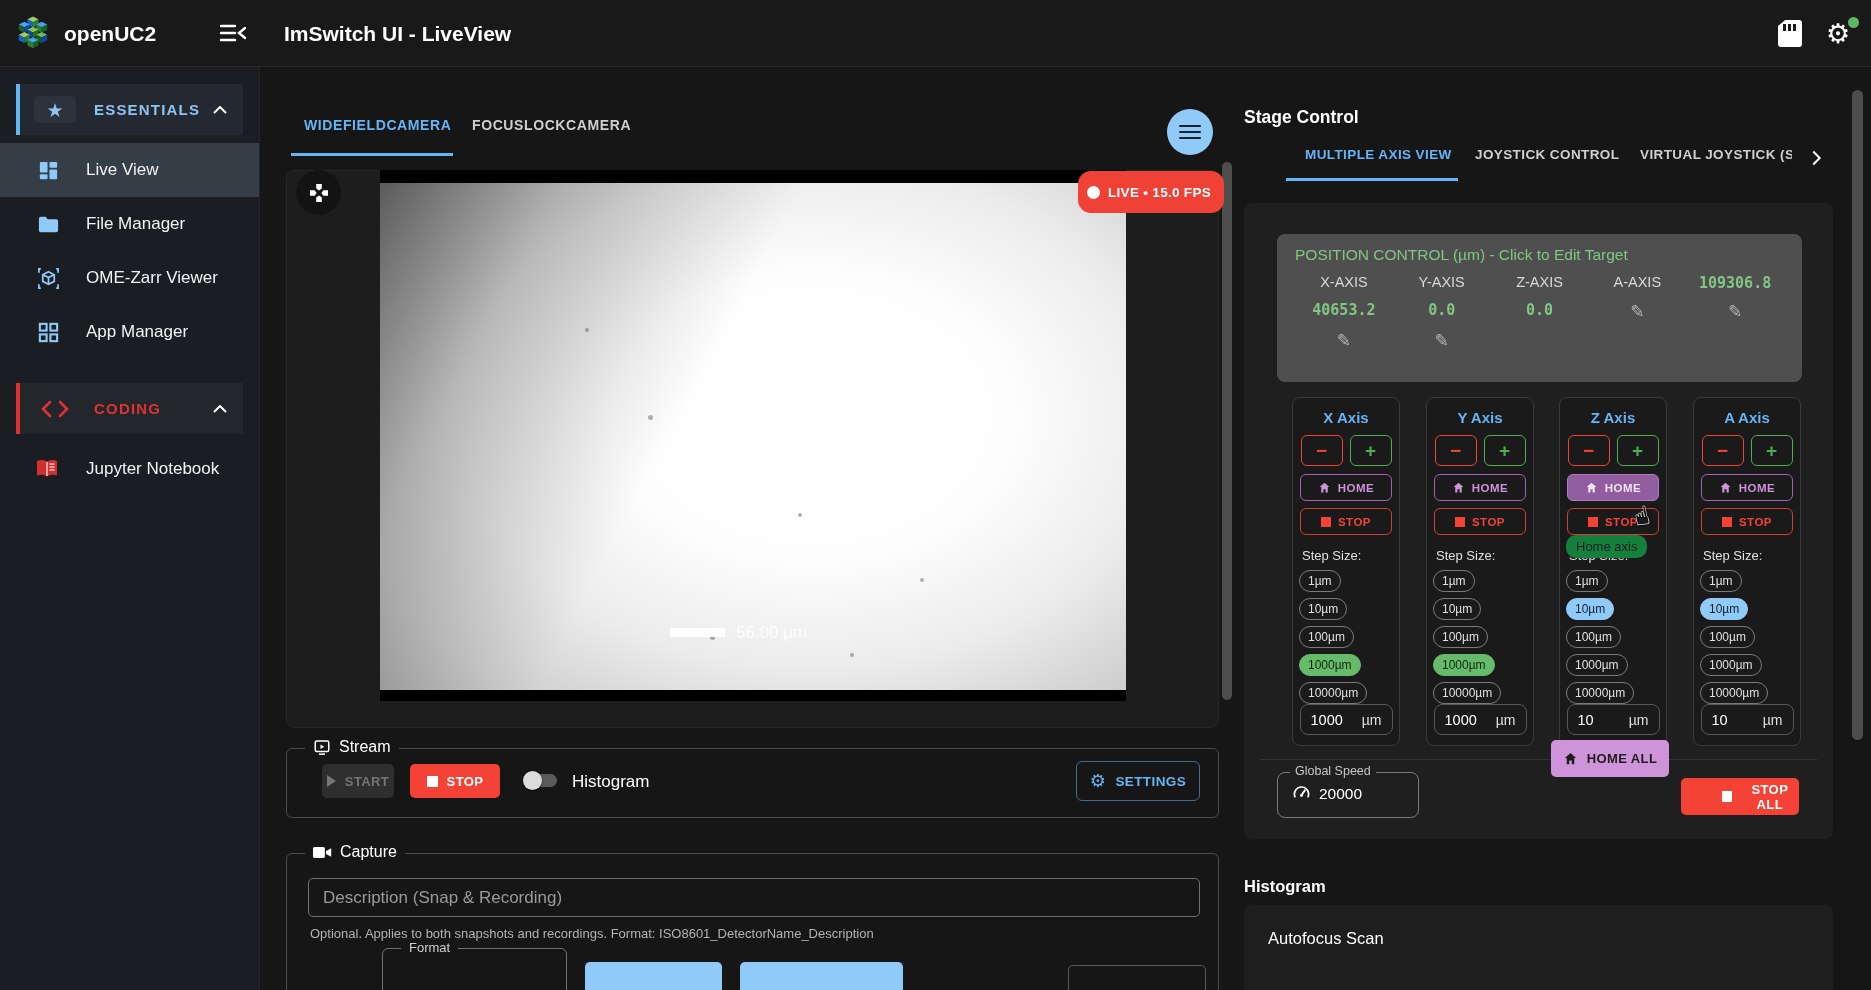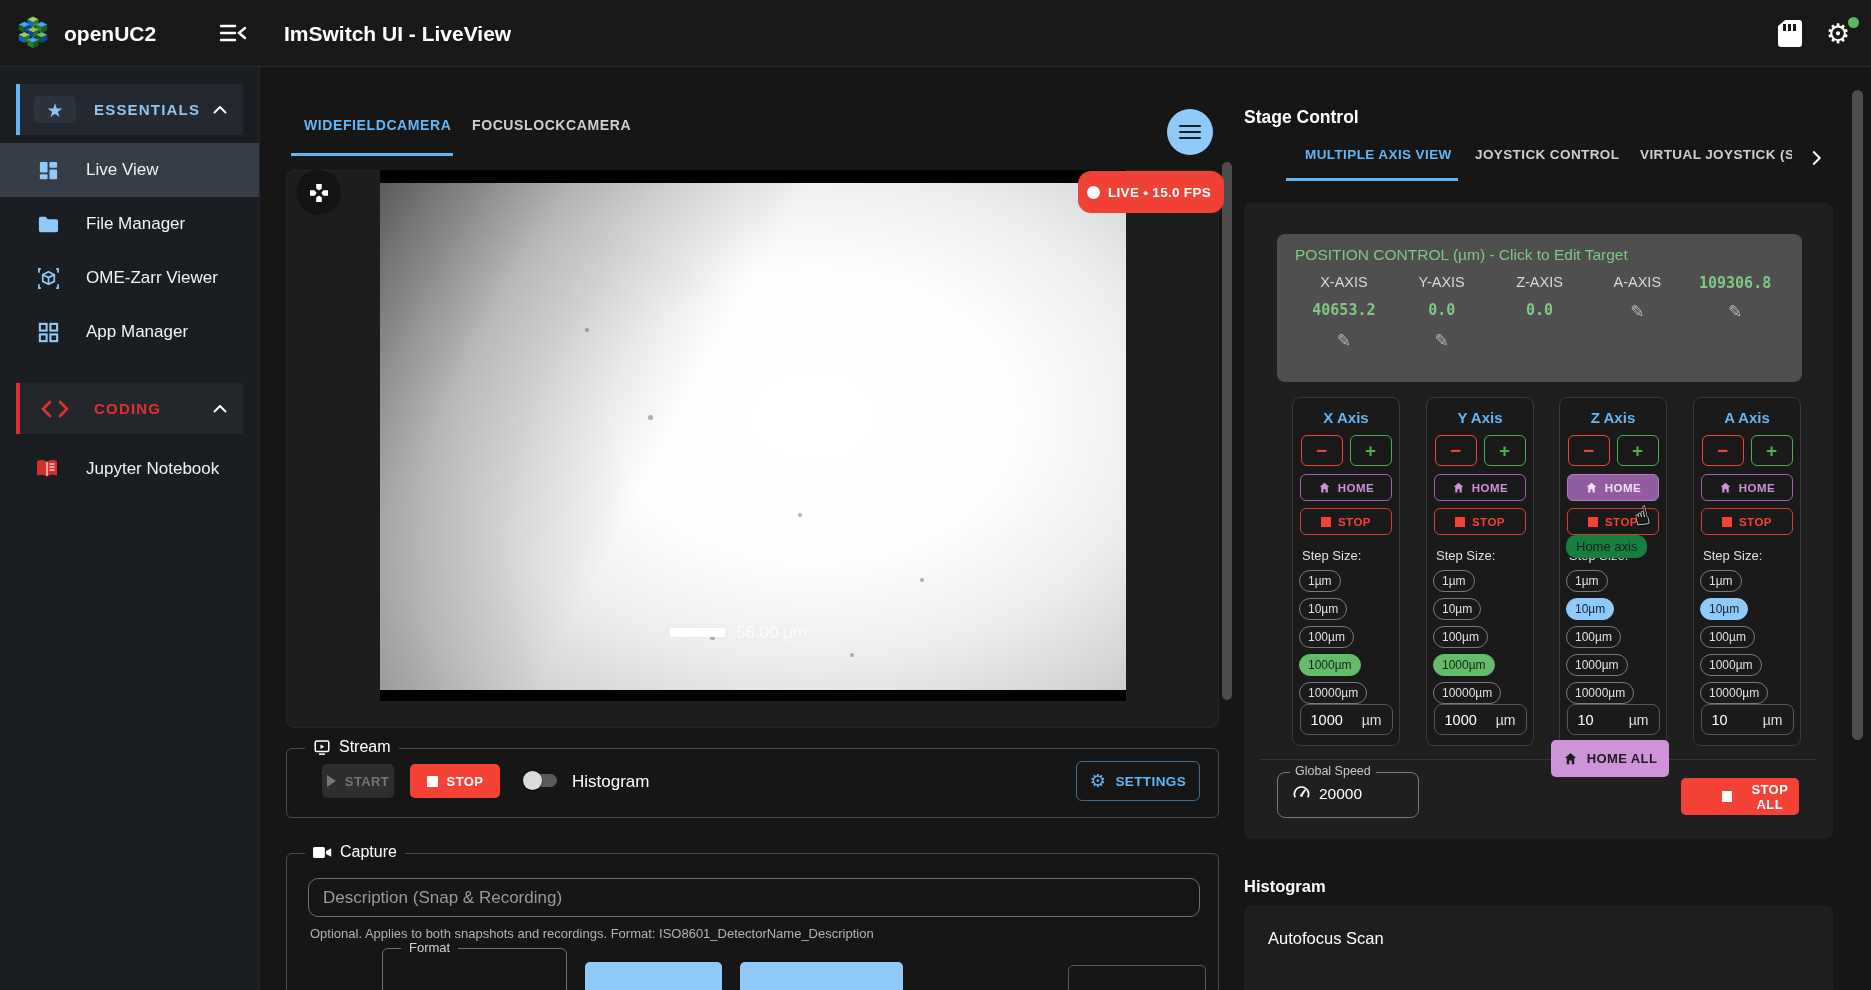--- a/index.html
+++ b/index.html
@@ -73,21 +73,21 @@
   #stop-btn { position:absolute; left:150px; top:697px; width:90px; height:34px; background:#f44336; color:#fff; font-size:13px; }
   .sq { display:inline-block; width:11px; height:11px; background:currentColor; }
   .tri { display:inline-block; width:0; height:0; border-left:9px solid currentColor; border-top:6px solid transparent; border-bottom:6px solid transparent; }
   .toggle { position:absolute; left:263px; top:704px; width:37px; height:19px; cursor:pointer; }
   .toggle .track { position:absolute; left:4px; top:3px; width:30px; height:13px; border-radius:7px; background:#5a5a5a; }
   .toggle .knob { position:absolute; left:0; top:0; width:19px; height:19px; border-radius:50%; background:#dcdcdc; box-shadow:0 1px 2px rgba(0,0,0,.6); }
   #histogram-label { position:absolute; left:312px; top:705px; font-size:17px; color:#fff; }
   #settings-btn { position:absolute; left:816px; top:694px; width:124px; height:40px; background:transparent; border:1px solid rgba(100,181,246,.55); border-radius:6px; color:#64b5f6; font-size:13.5px; }
   #settings-btn .gear-glyph { font-size:18px; color:#64b5f6; line-height:18px; }
 
-  #desc-input { position:absolute; left:48px; top:811px; width:892px; height:39px; background:transparent; border:1px solid #6f6f6f; border-radius:10px; color:#e5e5e5; font-size:17px; padding:0 14px; font-family:"Liberation Sans",sans-serif; }
+  #desc-input { position:absolute; left:48px; top:811px; width:892px; height:39px; background:transparent; border:1px solid #6f6f6f; border-radius:5px; color:#e5e5e5; font-size:17px; padding:0 14px; font-family:"Liberation Sans",sans-serif; }
   #desc-input::placeholder { color:#9a9a9a; opacity:1; }
   #capture-helper { position:absolute; left:50px; top:859px; font-size:13px; color:#b3b3b3; }
   #format-box { left:122px; top:881px; width:185px; height:60px; border-color:#6f6f6f; }
   #format-box .legend { font-size:13px; color:#cfcfcf; top:-9px; }
   .blue-btn { position:absolute; top:895px; height:40px; background:#90caf9; border-radius:5px; border:none; cursor:pointer; }
   #blue-btn-1 { left:325px; width:137px; }
   #blue-btn-2 { left:480px; width:163px; }
   #outline-btn { position:absolute; left:808px; top:898px; width:138px; height:36px; border:1px solid #5a5a5a; border-radius:5px; background:transparent; cursor:pointer; }
 
   

